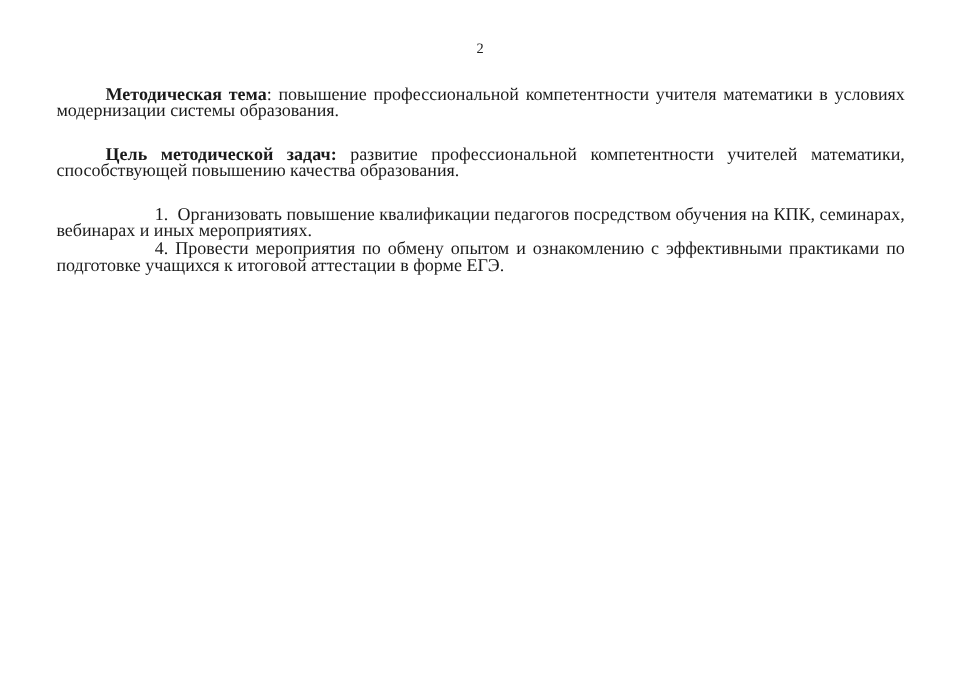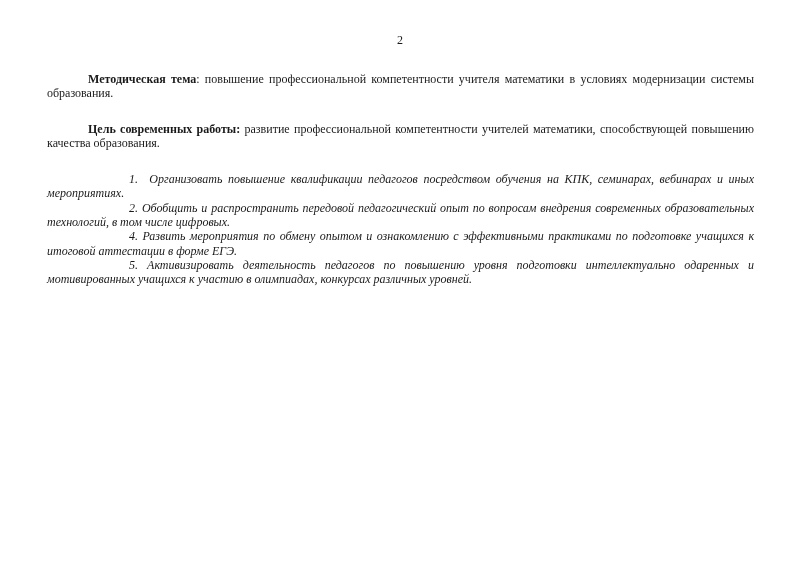--- a/index.html
+++ b/index.html
@@ -1,42 +1,40 @@
 <!DOCTYPE html>
 <html><head>
 <meta charset="utf-8">
 <style>
   html, body { margin: 0; padding: 0; background: #ffffff; }
   body { width: 800px; height: 566px; position: relative; overflow: hidden;
          font-family: "Liberation Serif", "DejaVu Serif", serif; color: #1a1a1a; }
   .page-number { position: absolute; top: 33px; left: 0; width: 800px; text-align: center;
                  font-size: 12px; line-height: 14px; }
   .content { position: absolute; left: 47px; top: 72px; width: 707px;
-             font-size: 12px; line-height: 14.3px; }
+             font-size: 15px; line-height: 14.3px; }
   .para { text-align: justify; text-indent: 41px; margin: 0; }
   .gap { height: 21px; }
   .gap-small { height: 22px; }
   b { font-weight: bold; }
-  .task { text-align: justify; text-indent: 41px; margin: 0; font-style: italic; }
+  .task { text-align: justify; text-indent: 41px; margin: 0; }
   .num { display: inline-block; min-width: 12px; }
 </style>
 </head>
 <body>
 
 <div class="page-number">2</div>
 
 <div class="content">
   <p class="para"><b>Методическая тема</b><span>:</span><span> повышение профессиональной компетентности учителя математики в условиях модернизации системы образования.</span></p>
 
   <div class="gap"></div>
 
-  <p class="para"><b>Цель современных работы:</b><span> развитие профессиональной компетентности учителей математики, способствующей повышению качества образования.</span></p>
+  <p class="para"><b>Цель методической задач:</b><span> развитие профессиональной компетентности учителей математики, способствующей повышению качества образования.</span></p>
 
   <div class="gap-small"></div>
 
 
   <div>
     <p class="task"><span class="num">1.</span>&nbsp; <span>Организовать повышение квалификации педагогов посредством обучения на КПК, семинарах, вебинарах и иных мероприятиях.</span></p>
-    <p class="task"><span class="num">2.</span> <span>Обобщить и распространить передовой педагогический опыт по вопросам внедрения современных образовательных технологий, в том числе цифровых.</span></p>
-    <p class="task"><span class="num">4.</span> <span>Развить мероприятия по обмену опытом и ознакомлению с эффективными практиками по подготовке учащихся к итоговой аттестации в форме ЕГЭ.</span></p>
-    <p class="task"><span class="num">5.</span> <span>Активизировать деятельность педагогов по повышению уровня подготовки интеллектуально одаренных и мотивированных учащихся к участию в олимпиадах, конкурсах различных уровней.</span></p>
+    <p class="task"><span class="num">4.</span> <span>Провести мероприятия по обмену опытом и ознакомлению с эффективными практиками по подготовке учащихся к итоговой аттестации в форме ЕГЭ.</span></p>
   </div>
 </div>
 
 </body></html>

